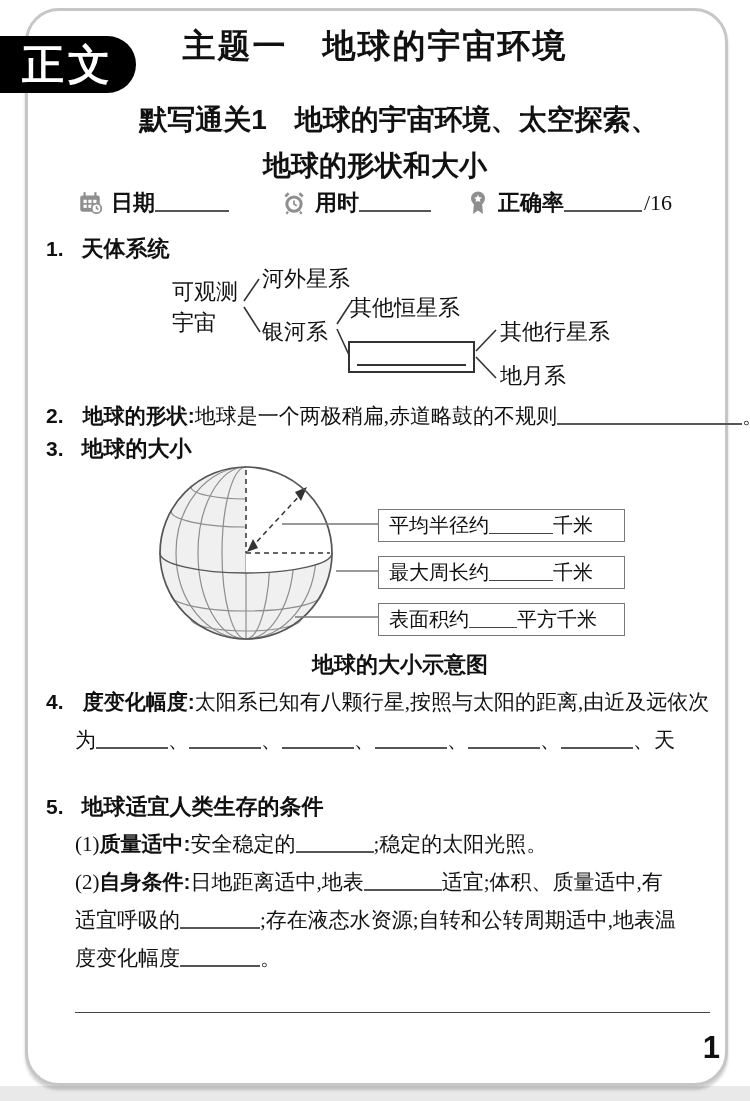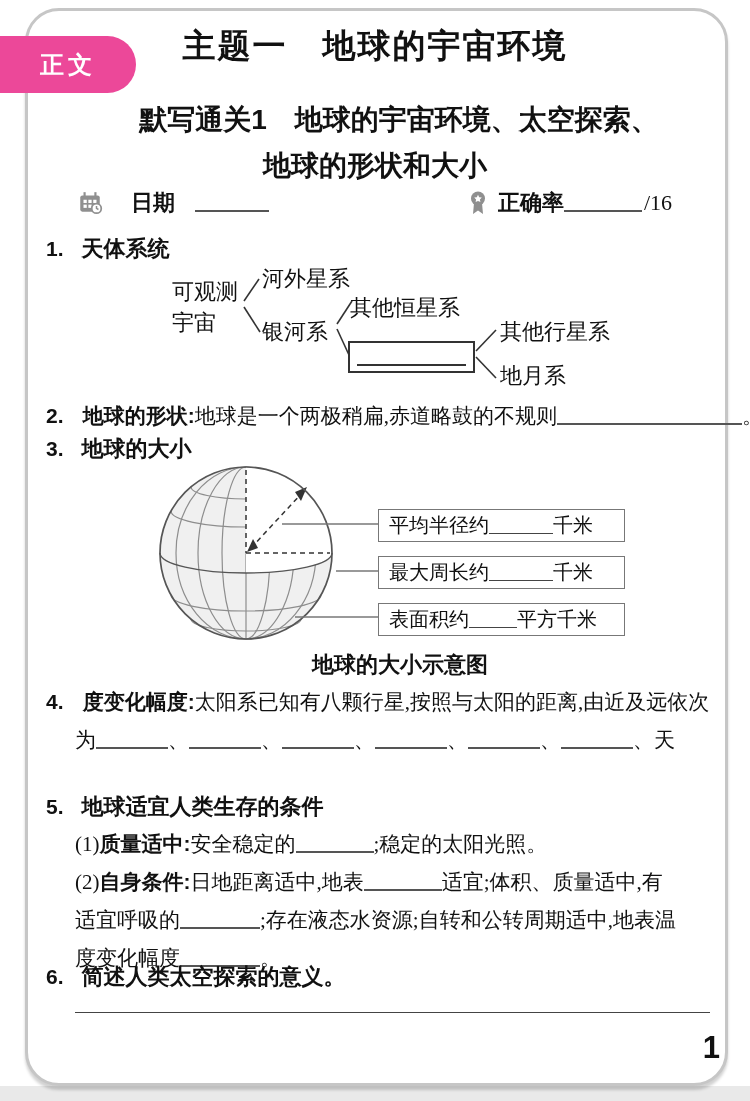--- a/index.html
+++ b/index.html
@@ -14,24 +14,24 @@
     position:absolute; left:0; top:1086px; width:750px; height:15px;
     background:#e9e9e9;
   }
   .card {
     position:absolute; left:25px; top:8px; width:703px; height:1078px;
     background:#fff; border:3px solid #c6c6c6; border-radius:34px;
     box-shadow:0 4px 3px rgba(0,0,0,0.18);
   }
   .badge {
     position:absolute; left:0; top:36px; width:136px; height:57px;
-    background:#ec4899; border-radius:0 29px 29px 0;
+    background:#000000; border-radius:0 29px 29px 0;
     display:flex; align-items:center; justify-content:center;
     color:#fff; font-family:"Liberation Sans","DejaVu Sans",sans-serif;
-    font-weight:bold; font-size:24px; letter-spacing:4px; z-index:5;
+    font-weight:bold; font-size:42px; letter-spacing:4px; z-index:5;
   }
   .abs { position:absolute; white-space:nowrap; }
   .title {
     left:0; top:24px; width:750px; text-align:center;
     font-family:"Liberation Sans","DejaVu Sans",sans-serif;
     font-weight:900; font-size:33px; letter-spacing:2px;
   }
   .subtitle1 { left:0; top:101px; width:750px; text-align:center;
     font-family:"Liberation Sans","DejaVu Sans",sans-serif; font-weight:bold; font-size:28px;padding-left:48px; }
   .subtitle2 { left:0; top:147px; width:750px; text-align:center;
@@ -77,41 +77,58 @@
   <div class="card"></div>
 
   <div class="badge">
     <span>正文</span>
   </div>
 
   <div class="abs title">主题一　地球的宇宙环境</div>
   <div class="abs subtitle1">默写通关1　地球的宇宙环境、太空探索、</div>
   <div class="abs subtitle2">地球的形状和大小</div>
 
-  <div class="meta" style="left:77px;gap:20px;">
+  <div class="meta" style="left:77px;">
     <svg class="icon" width="26" height="26" viewBox="0 0 24 24">
       <g fill="none" stroke="#8f8f8f" stroke-width="2">
         <rect x="3" y="5" width="18" height="15" rx="2" fill="#8f8f8f" stroke="none"></rect>
         <line x1="7" y1="2" x2="7" y2="6"></line>
           <line x1="17" y1="2" x2="17" y2="6"></line>
       </g>
       <g fill="#fff">
           <rect x="6" y="9" width="3" height="3"></rect>
           <rect x="10.5" y="9" width="3" height="3"></rect>
           <rect x="15" y="9" width="3" height="3"></rect>
           <rect x="6" y="13.5" width="3" height="3"></rect>
           <rect x="10.5" y="13.5" width="3" height="3"></rect>
         </g>
       <circle cx="18" cy="17" r="4.4" fill="#fff" stroke="#8f8f8f" stroke-width="1.6"></circle>
       <path d="M18 14.8 V17 L19.8 18" stroke="#8f8f8f" stroke-width="1.4" fill="none"></path>
     </svg>
     <span class="lbl">日期</span>
     <span class="blank w74"></span>
   </div>
 
+  <div class="meta" style="left:281px;">
+    <svg class="icon" width="26" height="26" viewBox="0 0 24 24">
+      <g stroke="#8f8f8f" stroke-width="2.4" fill="none">
+        <path d="M4 6 L7 3"></path>
+          <path d="M20 6 L17 3"></path>
+      </g>
+      <circle cx="12" cy="13" r="8" fill="#8f8f8f"></circle>
+      <circle cx="12" cy="13" r="5.2" fill="#fff"></circle>
+      <path d="M12 9.6 V13 L14.6 14.6" stroke="#8f8f8f" stroke-width="1.6" fill="none"></path>
+      <g stroke="#8f8f8f" stroke-width="2" fill="none">
+          <path d="M6.5 20 L5 22"></path>
+          <path d="M17.5 20 L19 22"></path>
+        </g>
+    </svg>
+    <span class="lbl">用时</span>
+    <span class="blank w72"></span>
+  </div>
 
   <div class="meta" style="left:466px;">
     <svg class="icon" width="24" height="26" viewBox="0 0 22 26">
       <polygon points="7,13 6,24 11,20.5 16,24 15,13" fill="#8f8f8f"></polygon>
       <circle cx="11" cy="8.5" r="7" fill="#8f8f8f"></circle>
       <path d="M11 4.8 l1.2 2.4 2.6 .4 -1.9 1.9 .5 2.6 -2.4 -1.2 -2.4 1.2 .5 -2.6 -1.9 -1.9 2.6 -.4 z" fill="#fff"></path>
     </svg>
     <span class="lbl">正确率</span>
     <span class="blank w78"></span>
     <span class="slash16">/16</span>
@@ -206,24 +223,20 @@
   <div class="abs body-line" style="left:75px; top:868px;text-align:center;">
     <span>(2)</span><span class="hbold">自身条件:</span><span>日地距离适中,地表</span><span class="blank w78"></span><span>适宜;体积、质量适中,有</span>
   </div>
   <div class="abs body-line" style="left:75px; top:906px;">
     <span>适宜呼吸的</span><span class="blank w80"></span><span>;存在液态水资源;自转和公转周期适中,地表温</span>
   </div>
   <div class="abs body-line" style="left:75px; top:944px;">
     <span>度变化幅度</span><span class="blank w80"></span><span>。</span>
   </div>
 
-  <div class="abs" style="left:46px; top:962px;">
-    <span class="num">6.</span>
-    <span class="hbold" style="margin-left:14px; font-size:22px;">简述人类太空探索的意义。</span>
-  </div>
 
   <div class="rule"></div>
   <div class="abs pagenum">1</div>
 
   <svg class="overlay-svg">
     <g stroke="#333" stroke-width="1.6" fill="none">
       <line x1="259" y1="279" x2="244" y2="301"></line>
       <line x1="244" y1="307" x2="260" y2="332"></line>
       <line x1="352" y1="301" x2="337" y2="324"></line>
       <line x1="337" y1="329" x2="349" y2="355"></line>

